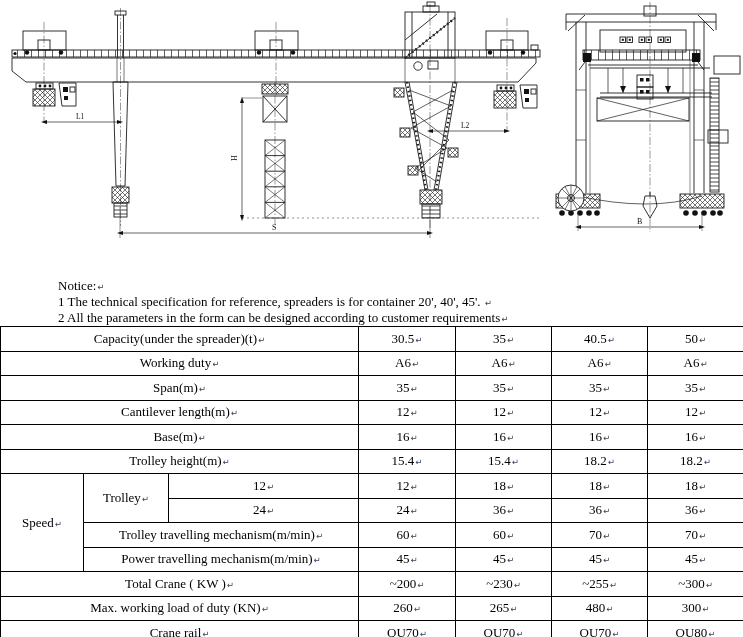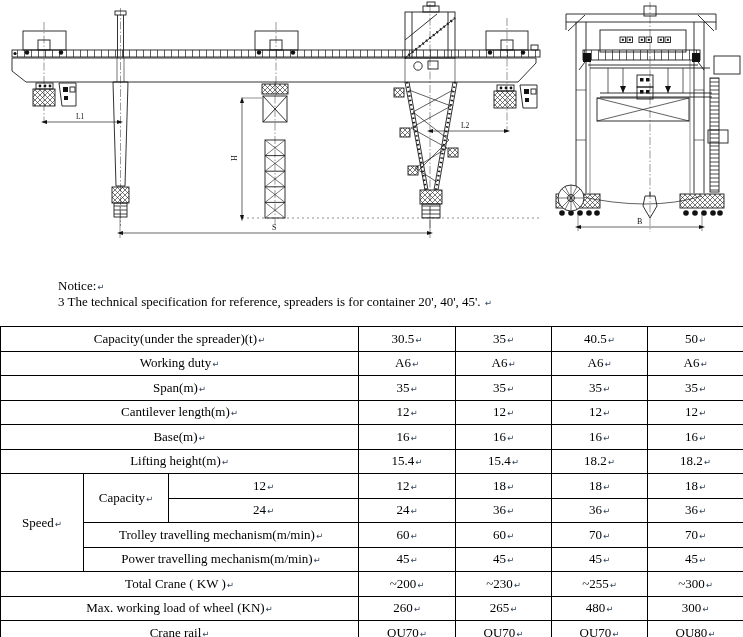--- a/index.html
+++ b/index.html
@@ -244,21 +244,22 @@
 
   <g stroke="#222" stroke-width="0.7" fill="none">
     <path d="M578,212 V231 M702,212 V231" stroke-width="0.5"></path>
     <path d="M578,227 H702" marker-start="url(#ar)" marker-end="url(#ar)"></path>
     <text x="637" y="224" font-size="8" fill="#111" stroke="none" font-family="Liberation Serif, serif">B</text>
   </g>
 </svg>
 
 <div class="notice">
   <p><span>Notice:</span><span class="pm">↵</span></p>
-  <p><span>3 The technical specification for reference, spreaders is for container 20', 40', 45'. </span><span class="pm">↵</span></p>
+  <p><span>1 The technical specification for reference, spreaders is for container 20', 40', 45'. </span><span class="pm">↵</span></p>
+  <p><span>2 All the parameters in the form can be designed according to customer requirements</span><span class="pm">↵</span></p>
 </div>
 
 <table class="spec">
   <colgroup>
     <col style="width:83px">
       <col style="width:85px">
       <col style="width:190px">
     <col style="width:97px">
       <col style="width:96px">
       <col style="width:96px">
@@ -294,29 +295,29 @@
         <td><span class="ct">12</span><span class="pm">↵</span></td>
       </tr>
       <tr>
         <td colspan="3"><span class="ct">Base(m)</span><span class="pm">↵</span></td>
         <td><span class="ct">16</span><span class="pm">↵</span></td>
         <td><span class="ct">16</span><span class="pm">↵</span></td>
         <td><span class="ct">16</span><span class="pm">↵</span></td>
         <td><span class="ct">16</span><span class="pm">↵</span></td>
       </tr>
       <tr>
-        <td colspan="3"><span class="ct">Lifting height(m)</span><span class="pm">↵</span></td>
+        <td colspan="3"><span class="ct">Trolley height(m)</span><span class="pm">↵</span></td>
         <td><span class="ct">15.4</span><span class="pm">↵</span></td>
         <td><span class="ct">15.4</span><span class="pm">↵</span></td>
         <td><span class="ct">18.2</span><span class="pm">↵</span></td>
         <td><span class="ct">18.2</span><span class="pm">↵</span></td>
       </tr>
       <tr>
         <td rowspan="4"><span class="ct">Speed</span><span class="pm">↵</span></td>
-        <td rowspan="2"><span class="ct">Capacity</span><span class="pm">↵</span></td>
+        <td rowspan="2"><span class="ct">Trolley</span><span class="pm">↵</span></td>
         <td><span class="ct">12</span><span class="pm">↵</span></td>
         <td><span class="ct">12</span><span class="pm">↵</span></td>
         <td><span class="ct">18</span><span class="pm">↵</span></td>
         <td><span class="ct">18</span><span class="pm">↵</span></td>
         <td><span class="ct">18</span><span class="pm">↵</span></td>
       </tr>
       <tr>
         <td><span class="ct">24</span><span class="pm">↵</span></td>
         <td><span class="ct">24</span><span class="pm">↵</span></td>
         <td><span class="ct">36</span><span class="pm">↵</span></td>
@@ -338,21 +339,21 @@
         <td><span class="ct">45</span><span class="pm">↵</span></td>
       </tr>
       <tr>
         <td colspan="3"><span class="ct">Total Crane ( KW )</span><span class="pm">↵</span></td>
         <td><span class="ct">~200</span><span class="pm">↵</span></td>
         <td><span class="ct">~230</span><span class="pm">↵</span></td>
         <td><span class="ct">~255</span><span class="pm">↵</span></td>
         <td><span class="ct">~300</span><span class="pm">↵</span></td>
       </tr>
       <tr>
-        <td colspan="3"><span class="ct">Max. working load of wheel (KN)</span><span class="pm">↵</span></td>
+        <td colspan="3"><span class="ct">Max. working load of duty (KN)</span><span class="pm">↵</span></td>
         <td><span class="ct">260</span><span class="pm">↵</span></td>
         <td><span class="ct">265</span><span class="pm">↵</span></td>
         <td><span class="ct">480</span><span class="pm">↵</span></td>
         <td><span class="ct">300</span><span class="pm">↵</span></td>
       </tr>
       <tr>
         <td colspan="3"><span class="ct">Crane rail</span><span class="pm">↵</span></td>
         <td><span class="ct">QU70</span><span class="pm">↵</span></td>
         <td><span class="ct">QU70</span><span class="pm">↵</span></td>
         <td><span class="ct">QU70</span><span class="pm">↵</span></td>

